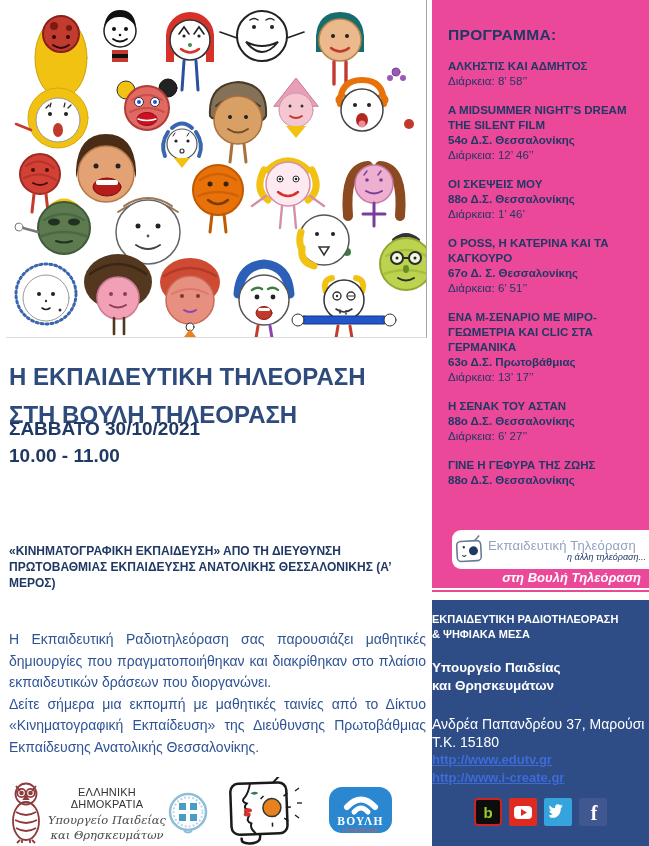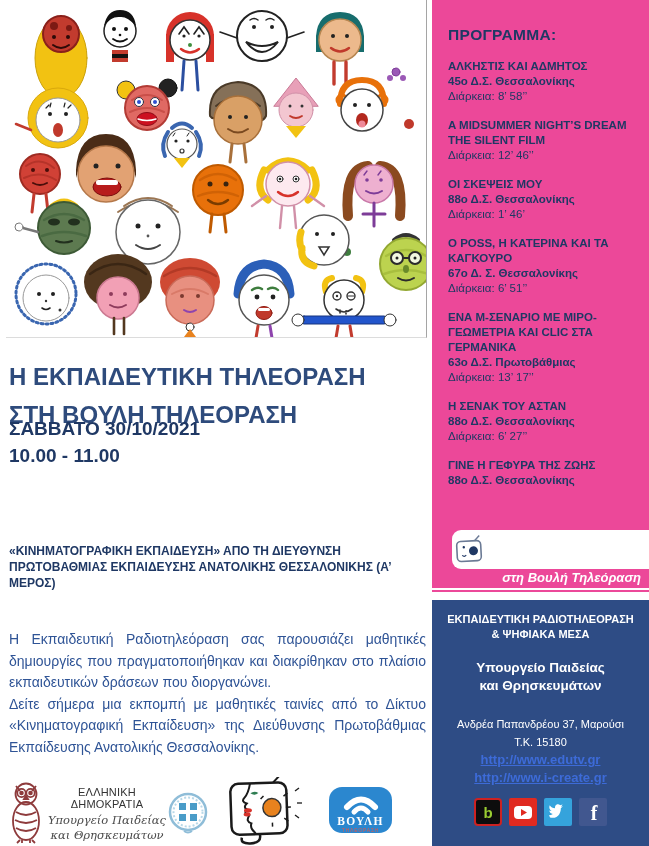--- a/index.html
+++ b/index.html
@@ -23,24 +23,24 @@
   .entry{margin-bottom:14px;color:#1F3864;font-size:11.5px;line-height:15px;}
   .entry .t,.entry .s{font-weight:bold;}
   .edu-logo-box{position:absolute;left:20px;right:0;top:530px;height:39px;background:#fff;border-radius:9px 0 0 9px;display:flex;align-items:center;gap:3px;padding:2px 3px;box-sizing:border-box;}
   .edu-logo-text{flex:1;min-width:0;}
   .edu-name{font-size:13px;color:#93A2BF;white-space:nowrap;letter-spacing:.2px;}
   .edu-tagline{font-size:9px;font-style:italic;color:#1F3864;text-align:right;margin-top:-1px;}
   .vouli-line{position:absolute;right:8px;top:570px;font-size:13px;font-weight:bold;font-style:italic;color:#fff;}
   .sidebar-underline{position:absolute;left:0;right:0;top:588px;height:2px;background:#fff;}
 
   
-  .bluebox{position:absolute;left:432px;top:600px;width:217px;height:246px;background:#2E4C85;color:#fff;text-align:center;box-sizing:border-box;padding-top:12px;}
+  .bluebox{position:absolute;left:432px;top:600px;width:217px;height:246px;background:#2E4C85;color:#fff;box-sizing:border-box;padding-top:12px;}
   .bb-h{font-size:11px;font-weight:bold;line-height:15px;}
   .bb-ministry{margin-top:17px;font-size:13.5px;font-weight:bold;line-height:18px;}
-  .bb-address{margin-top:20px;font-size:11px;line-height:18px;}
+  .bb-address{margin-top:20px;font-size:14px;line-height:18px;}
   .bb-link{display:block;font-size:13px;font-weight:bold;color:#3D6BD8;text-decoration:underline;line-height:18px;}
   .social-row{margin-top:11px;display:flex;justify-content:center;gap:7px;}
   .icon-28{width:28px;height:28px;display:block;}
 
   
   .owl-logo{position:absolute;left:8px;top:780px;}
   .gov-text{position:absolute;left:44px;top:786px;width:126px;text-align:center;}
   .gov-line1{font-size:11px;color:#333;letter-spacing:.2px;}
   .gov-line2{font-family:"DejaVu Serif","Liberation Serif",serif;font-style:italic;font-size:11.5px;color:#4a4a4a;margin-top:3px;line-height:15px;}
   .emblem{position:absolute;left:168px;top:790px;}
@@ -306,25 +306,25 @@
   <div class="body-text">
     <p>Η Εκπαιδευτική Ραδιοτηλεόραση σας παρουσιάζει μαθητικές δημιουργίες που πραγματοποιήθηκαν και διακρίθηκαν στο πλαίσιο εκπαιδευτικών δράσεων που διοργανώνει.</p>
     <p>Δείτε σήμερα μια εκπομπή με μαθητικές ταινίες από το Δίκτυο «Κινηματογραφική Εκπαίδευση» της Διεύθυνσης Πρωτοβάθμιας Εκπαίδευσης Ανατολικής Θεσσαλονίκης.</p>
   </div>
 
   <aside class="sidebar">
     <div class="program-heading">ΠΡΟΓΡΑΜΜΑ:</div>
 
     <div class="entry">
       <div class="t">ΑΛΚΗΣΤΙΣ ΚΑΙ ΑΔΜΗΤΟΣ</div>
-      <div class="s">45ο Δ.Σ. Θεσσαλονίκης</div>
       <div class="d">Διάρκεια: 8’ 58’’</div>
     </div>
     <div class="entry">
       <div class="t">A MIDSUMMER NIGHT’S DREAM THE SILENT FILM</div>
+      <div class="s">54ο Δ.Σ. Θεσσαλονίκης</div>
       <div class="d">Διάρκεια: 12’ 46’’</div>
     </div>
     <div class="entry">
       <div class="t">ΟΙ ΣΚΕΨΕΙΣ ΜΟΥ</div>
       <div class="s">88ο Δ.Σ. Θεσσαλονίκης</div>
       <div class="d">Διάρκεια: 1’ 46’</div>
     </div>
     <div class="entry">
       <div class="t">Ο POSS, Η ΚΑΤΕΡΙΝΑ ΚΑΙ ΤΑ ΚΑΓΚΟΥΡΟ</div>
       <div class="s">67ο Δ. Σ. Θεσσαλονίκης</div>
@@ -348,20 +348,24 @@
     <div class="edu-logo-box">
       <svg width="30" height="30" viewBox="0 0 30 30">
         <g transform="rotate(-3 15 16)">
           <rect x="2" y="6" width="24" height="20" rx="4" fill="#fff" stroke="#6b7a95" stroke-width="1.6"></rect>
           <circle cx="18.5" cy="16" r="4.5" fill="#1F3864"></circle>
           <circle cx="9" cy="12" r="1.2" fill="#1F3864"></circle>
           <path d="M7 20 q2 2 4 0" stroke="#1F3864" stroke-width="1.2" fill="none"></path>
           <line x1="20" y1="6" x2="25" y2="1" stroke="#6b7a95" stroke-width="1.4"></line>
         </g>
       </svg>
+      <div class="edu-logo-text">
+        <div class="edu-name">Εκπαιδευτική Τηλεόραση</div>
+        <div class="edu-tagline">η άλλη τηλεόραση...</div>
+      </div>
     </div>
     <div class="vouli-line">στη Βουλή Τηλεόραση</div>
     <div class="sidebar-underline"></div>
   </aside>
 
   <div class="bluebox">
     <div class="bb-h">
       <div>ΕΚΠΑΙΔΕΥΤΙΚΗ ΡΑΔΙΟΤΗΛΕΟΡΑΣΗ</div>
       <div>&amp; ΨΗΦΙΑΚΑ ΜΕΣΑ</div>
     </div>

